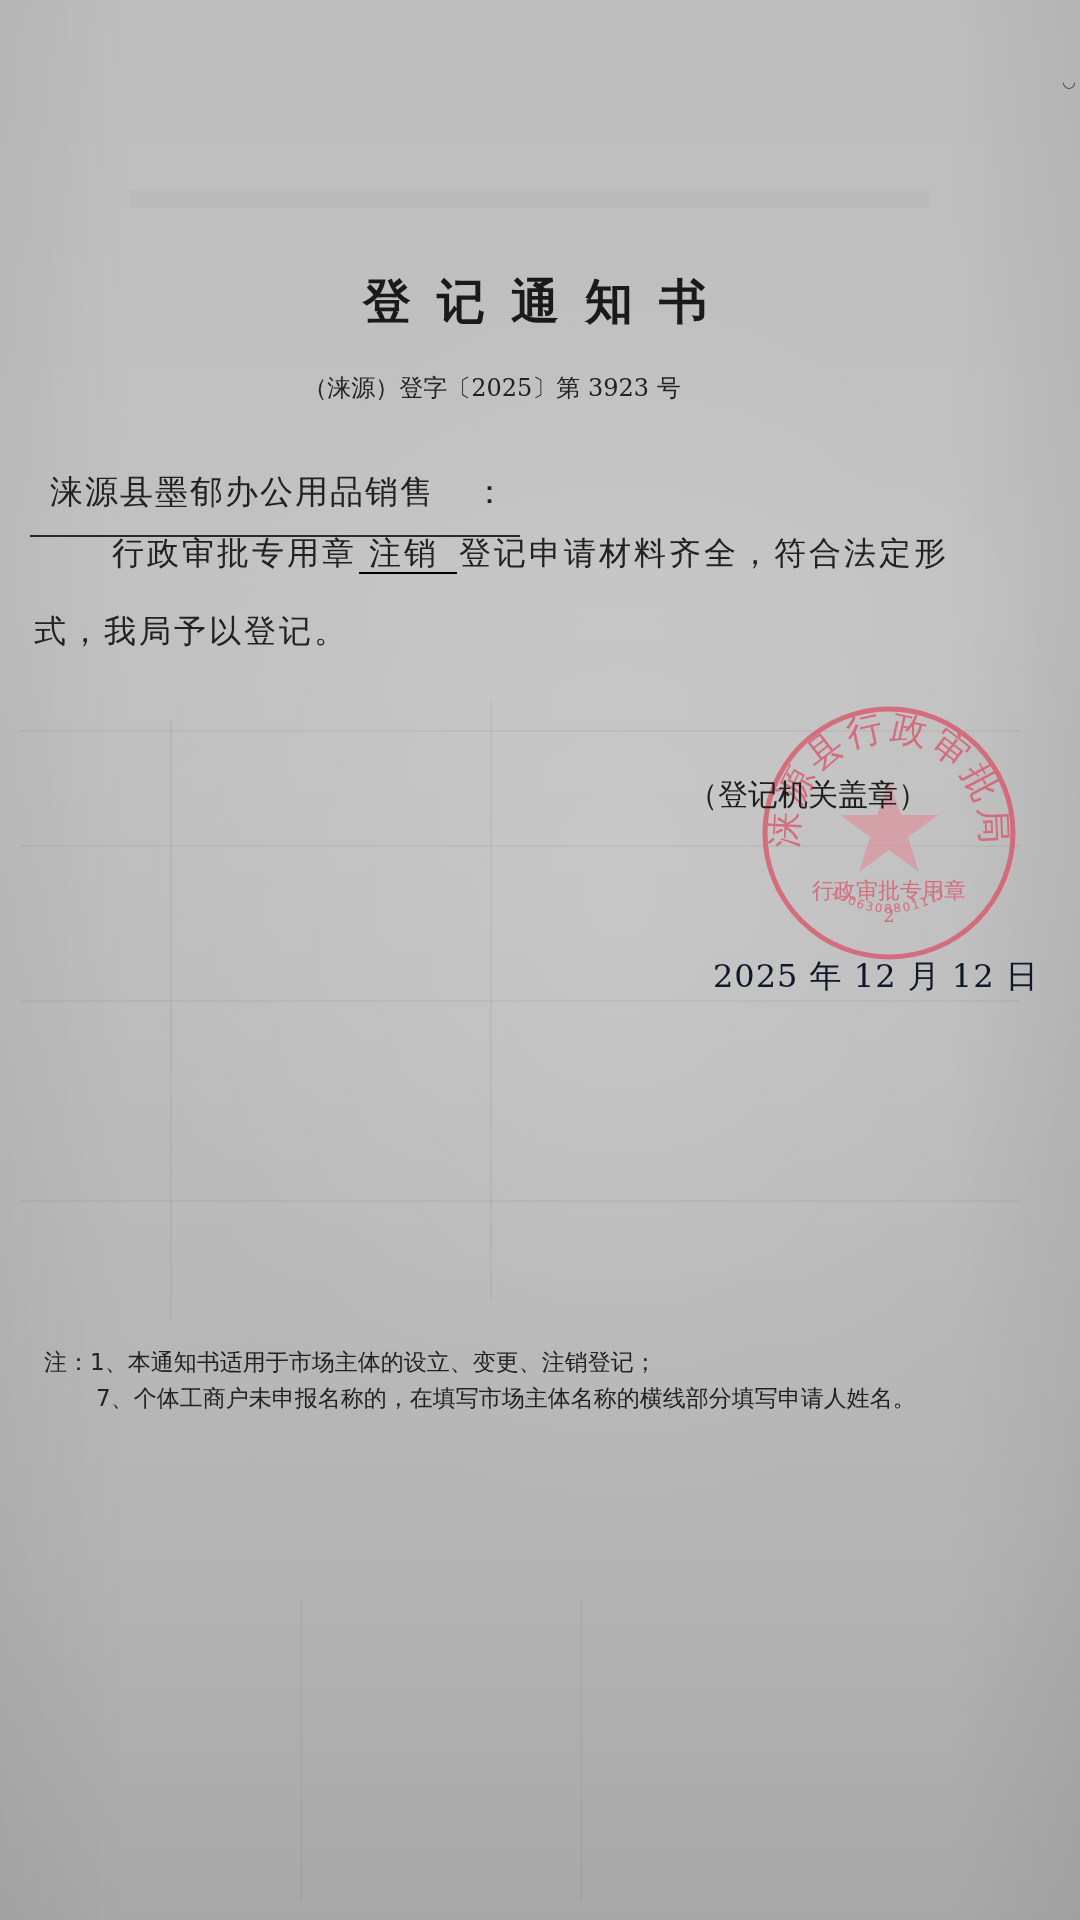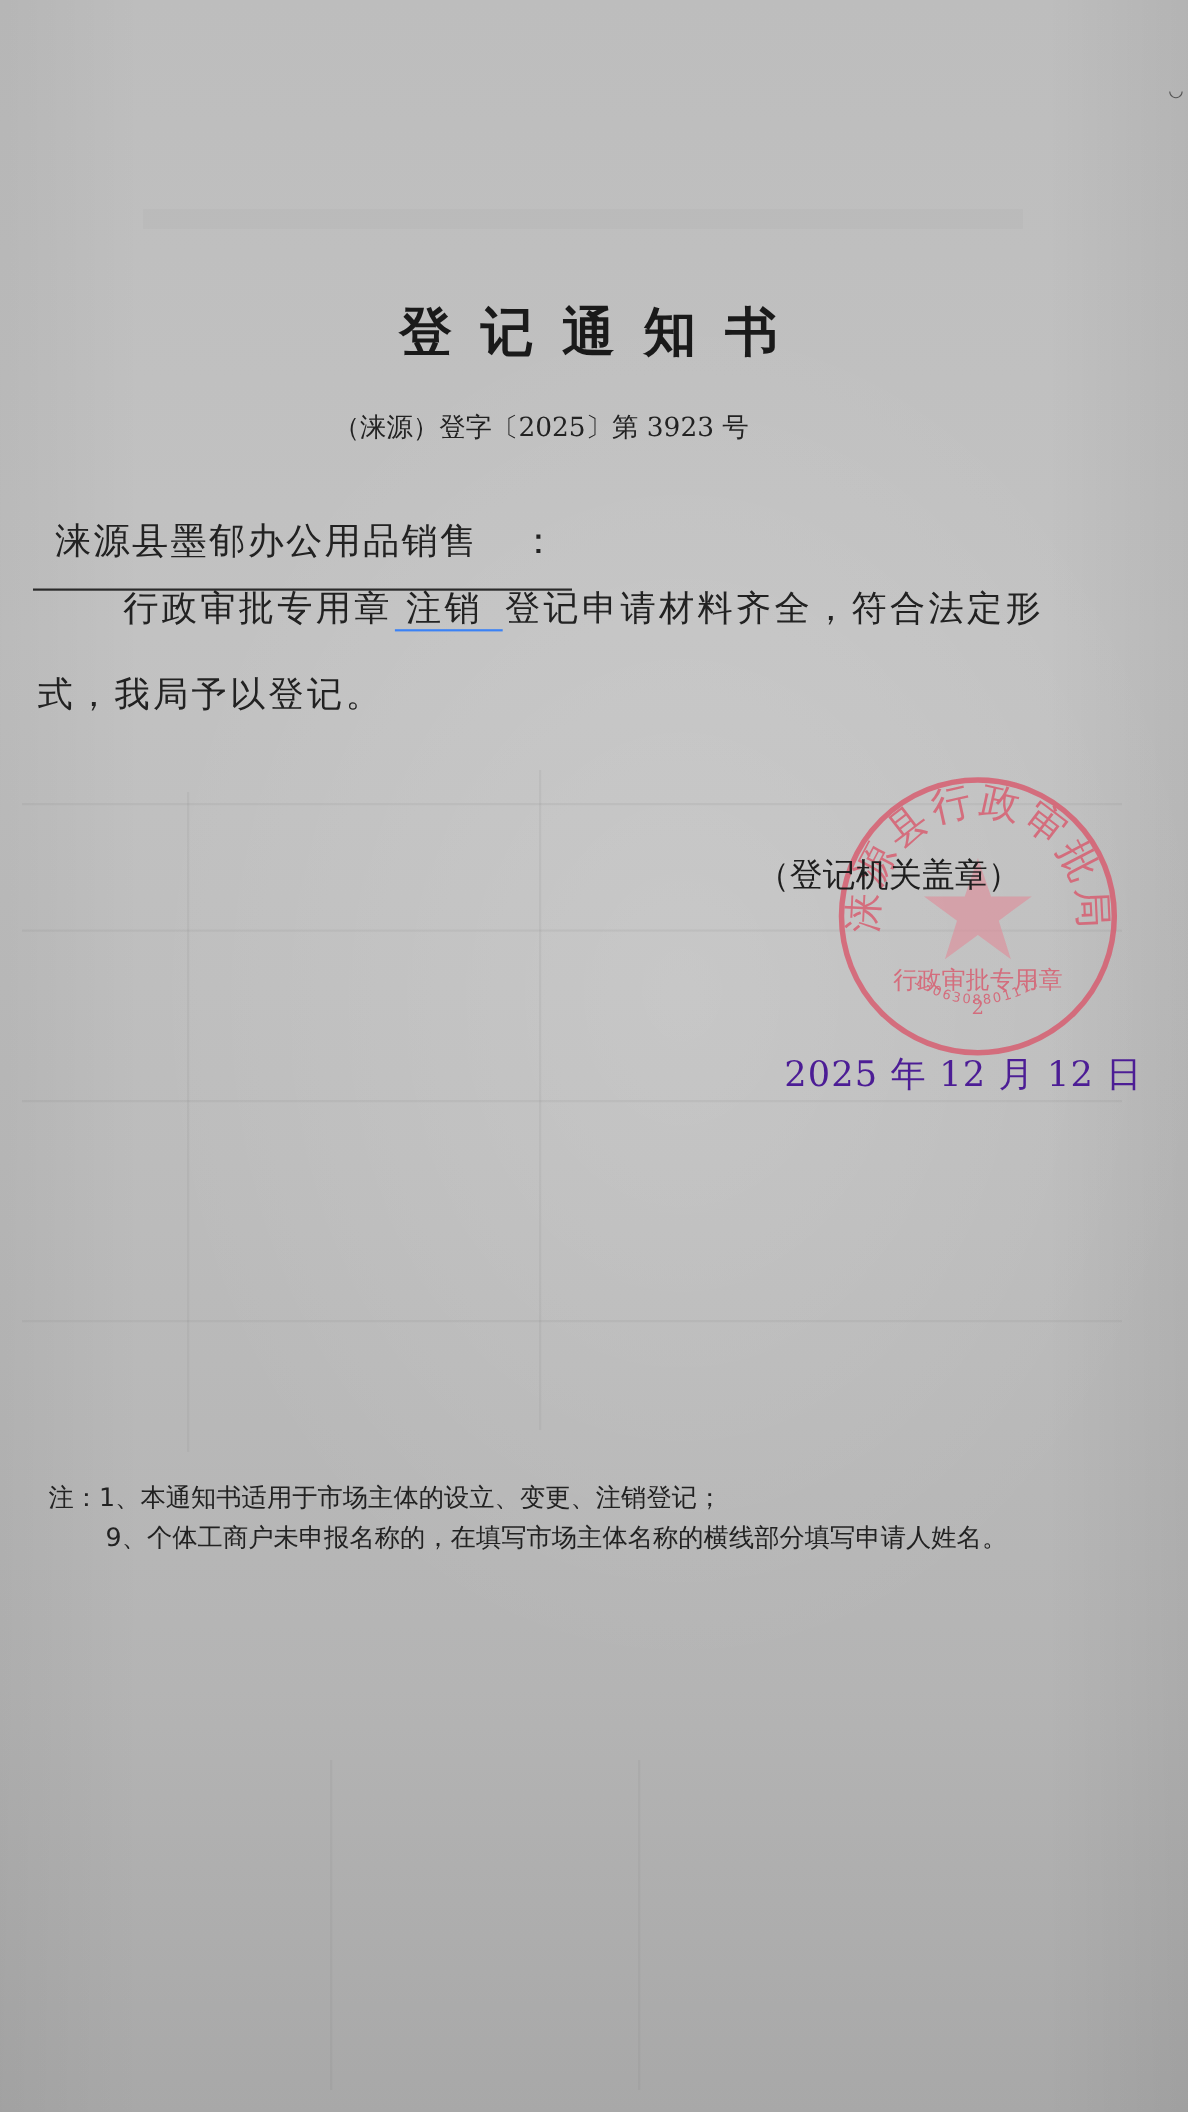--- a/index.html
+++ b/index.html
@@ -89,21 +89,21 @@
       font-family: "DejaVu Sans", "Liberation Sans", sans-serif;
       font-size: 32px;
       letter-spacing: 3px;
       color: #222;
       white-space: nowrap;
     }
     .line1 { left: 112px; top: 532px; }
     .line2 { left: 34px; top: 610px; }
     .underlined {
       display: inline-block;
-      border-bottom: 2px solid #3b82f6;
+      border-bottom: 2px solid #000000;
       padding: 0 18px 0 10px;
       margin: 0 2px;
       line-height: 1.15;
     }
 
     .seal-label {
       position: absolute;
       left: 688px;
       top: 775px;
       font-family: Liberation Mono, monospace;
@@ -119,21 +119,21 @@
       width: 262px;
       height: 262px;
       z-index: 2;
       opacity: 0.78;
     }
     .date {
       position: absolute;
       left: 713px;
       top: 955px;
       font-size: 32px;
-      color: #4c1d95;
+      color: #0f172a;
       white-space: nowrap;
       letter-spacing: 1px;
       z-index: 3;
       text-align: center;
     }
 
     .notes {
       position: absolute;
       left: 44px;
       top: 1344px;
@@ -204,14 +204,14 @@
 </svg>
 
 <div class="seal-label">（登记机关盖章）</div>
 
 <div class="date">2025 年 12 月 12 日</div>
 
 <div class="notes">
   <div class="note-row">
     <span class="note-prefix">注：</span><span>1、本通知书适用于市场主体的设立、变更、注销登记；</span>
   </div>
-  <div class="note-row indent">9、个体工商户未申报名称的，在填写市场主体名称的横线部分填写申请人姓名。</div>
+  <div class="note-row indent">7、个体工商户未申报名称的，在填写市场主体名称的横线部分填写申请人姓名。</div>
 </div>
 
 </body></html>

